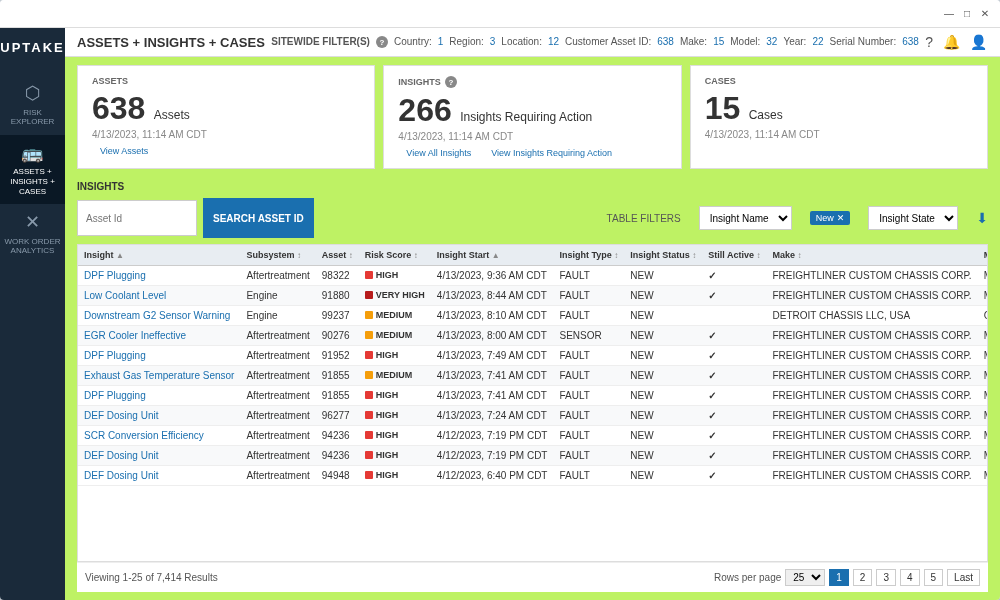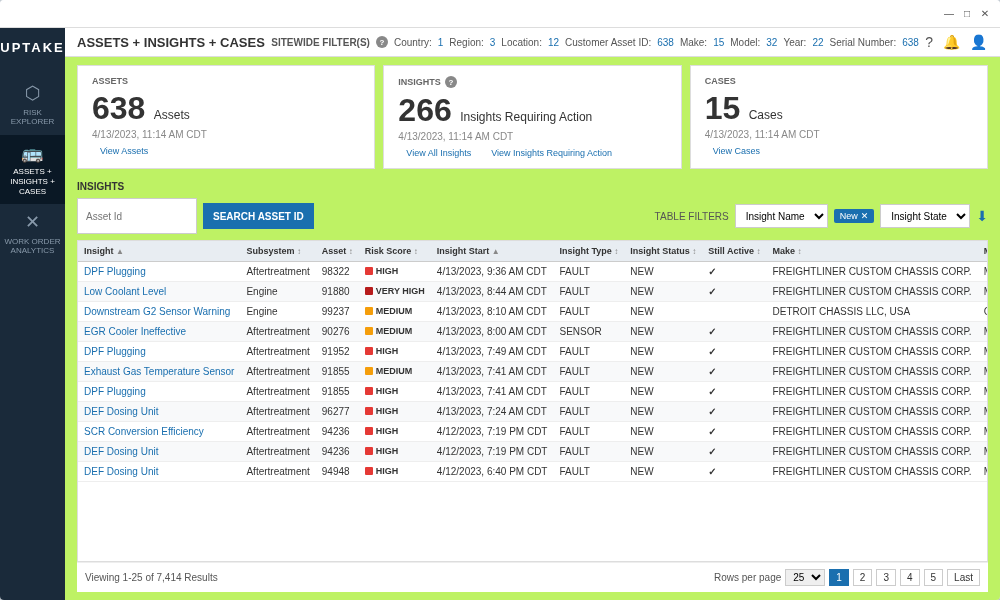--- a/index.html
+++ b/index.html
@@ -110,21 +110,20 @@
     }
     
     .top-bar-title {
       font-size: 13px;
       font-weight: bold;
       color: #333;
     }
     
     .top-bar-filters {
       display: flex;
-      align-items: center;
       gap: 6px;
       font-size: 10px;
       color: #555;
     }
     
     .filter-link {
       color: #1a6faf;
       font-size: 10px;
       cursor: pointer;
     }
@@ -230,29 +229,29 @@
       height: 36px;
     }
     
     .search-button {
       background: #1a6faf;
       color: #fff;
       border: none;
       padding: 4px 10px;
       font-size: 10px;
       cursor: pointer;
-      height: 26px;
+      height: 40px;
       font-weight: bold;
     }
     
     .table-filters {
       margin-left: auto;
       display: flex;
       align-items: center;
-      gap: 6px;
+      gap: 18px;
       font-size: 10px;
     }
     
     .filter-label {
       color: #555;
       font-size: 10px;
     }
     
     .filter-select {
       border: 1px solid #ccc;
@@ -508,21 +507,20 @@
 
         <div class="stat-card">
           <div class="stat-label">
             <span>CASES</span>
           </div>
           <div>
             <span class="stat-number">15</span>
             <span class="stat-desc">Cases</span>
           </div>
           <div class="stat-date">4/13/2023, 11:14 AM CDT</div>
-          <a class="stat-link">View Cases</a>
         </div>
       </div>
 
       <div class="insights-section">
         <div class="section-header">INSIGHTS</div>
 
         <div class="search-bar">
           <input class="search-input" type="text" placeholder="Asset Id" style="">
           <button class="search-button">SEARCH ASSET ID</button>
 

